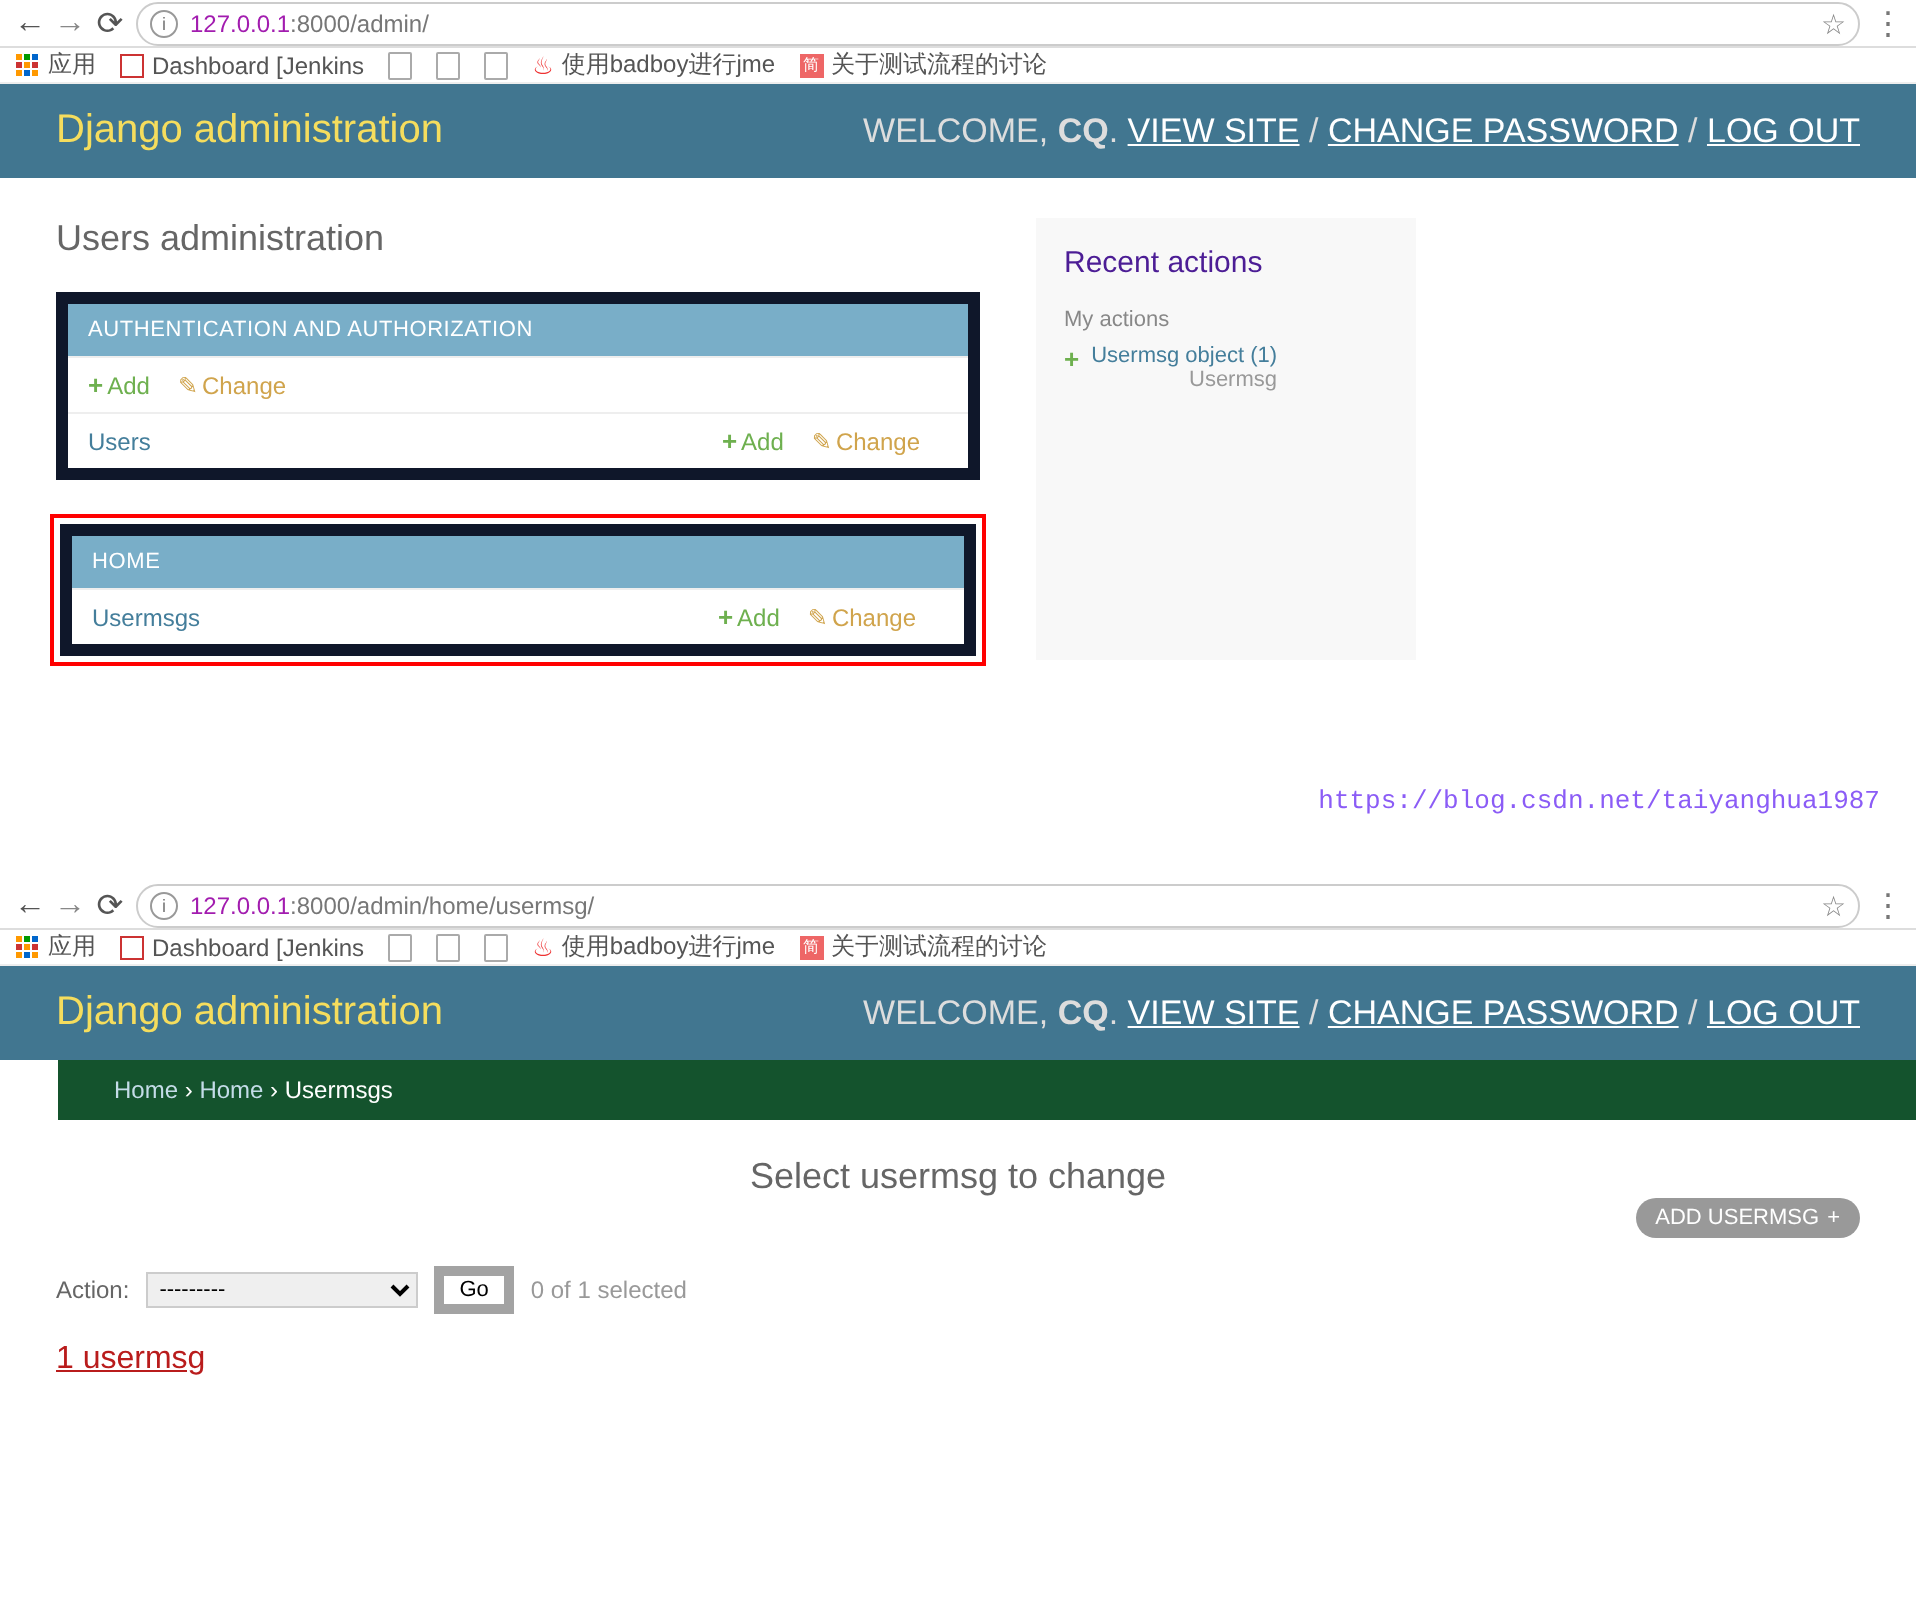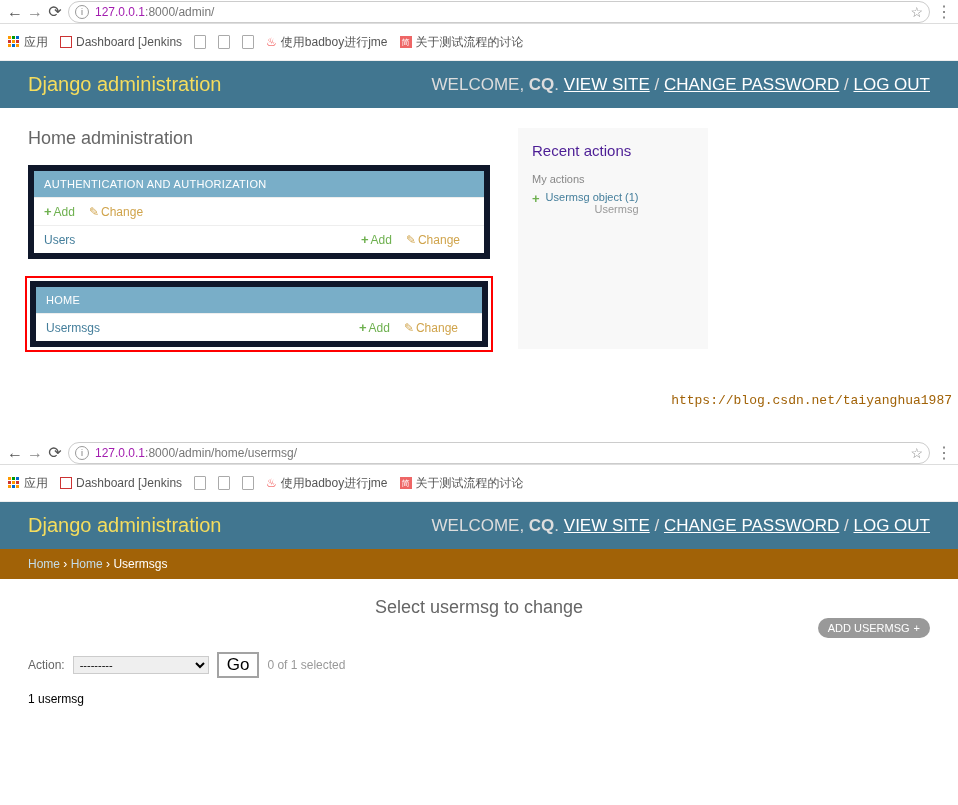--- a/index.html
+++ b/index.html
@@ -6,21 +6,21 @@
   body { margin: 0; font-family: Arial, "Microsoft YaHei", sans-serif; background: #fff; font-size: 12px; color: #333; }
   .window { width: 958px; }
   .browser-bar { display: flex; align-items: center; padding: 4px 8px; border-bottom: 1px solid #ddd; gap: 6px; height: 24px; }
   .nav-arrow { width: 14px; height: 14px; display: inline-flex; align-items: center; justify-content: center; color: #888; cursor: pointer; font-size: 16px; }
   .nav-arrow.enabled { color: #555; }
   .url-bar { flex: 1; border: 1px solid #ccc; border-radius: 12px; padding: 2px 6px; display: flex; align-items: center; gap: 6px; font-size: 12px; color: #777; }
   .url-info { display:inline-flex; align-items:center; justify-content:center; width:14px; height:14px; border:1px solid #999; border-radius:50%; font-size:9px; color:#777; }
   .url-host { color: #a21caf; }
   .star { margin-left:auto; color:#888; font-size:14px; }
   .menu-dots { width:14px; text-align:center; color:#777; font-size:16px; cursor:pointer; }
-  .bookmarks { display:flex; align-items:center; gap:12px; padding:4px 8px; border-bottom:1px solid #eee; font-size:12px; color:#555; height:37px; }
+  .bookmarks { display:flex; align-items:center; gap:12px; padding:4px 8px; border-bottom:1px solid #eee; font-size:12px; color:#555; height:18px; }
   .bm-item { display:flex; align-items:center; gap:4px; cursor:pointer; }
   .apps-ic { width:12px; height:12px; display:grid; grid-template-columns:repeat(3,3px); grid-template-rows:repeat(3,3px); gap:1px; }
   .apps-ic span { background:#f90; }
   .apps-ic span:nth-child(2){ background:#090;} .apps-ic span:nth-child(3){ background:#06c;} .apps-ic span:nth-child(4){ background:#c33;} .apps-ic span:nth-child(6){ background:#c33;} .apps-ic span:nth-child(8){ background:#06c;}
   .ic-box { width:12px; height:12px; display:inline-block; background:#c33; position:relative; }
   .ic-chart { background:#fff; border:1px solid #c33; }
   .ic-file { width:12px; height:14px; border:1px solid #aaa; border-radius:1px; background:#fff; }
   .ic-fire { color:#e33; font-size:12px; }
   .ic-doc { width:12px; height:12px; background:#e66; color:#fff; font-size:8px; display:inline-flex; align-items:center; justify-content:center; }
   .django-header { background:#417690; color:#f5dd5d; padding:12px 28px; display:flex; align-items:center; }
@@ -39,36 +39,36 @@
   .module-row .act { color:#6eb04f; text-decoration:none; display:inline-flex; align-items:center; gap:2px; margin-right:14px; font-size:12px; }
   .module-row .act.change { color:#d0a44c; }
   .plus { color:#6eb04f; font-weight:bold; font-size:13px; }
   .pencil { color:#d0a44c; font-size:12px; }
   .red-box { border:2px solid #f00; padding:3px; margin: -3px; }
   .sidebar-mod { width:190px; background:#f8f8f8; padding:10px 14px; }
   .sidebar-mod h3 { font-size:15px; font-weight:400; color:#4c1d95; margin:4px 0 10px 0; }
   .sidebar-mod h4 { font-size:11px; font-weight:400; color:#888; margin:14px 0 6px 0; }
   .sidebar-mod .item { font-size:11px; color:#447e9b; display:flex; gap:6px; align-items:flex-start;}
   .sidebar-mod .item .sub { display:block; color:#999; margin-left:0;text-align:right; }
-  .watermark { position:absolute; right:6px; font-family: Courier, monospace; color:#a16207; font-size:13px; }
+  .watermark { position:absolute; right:18px; font-family: Courier, monospace; color:#8b5cf6; font-size:13px; }
   .gap { height:26px; background:#fff; }
-  .breadcrumb { background:#a16207; color:#fff; font-size:12px; padding:8px 28px; }
+  .breadcrumb { background:#14532d; color:#fff; font-size:12px; padding:8px 28px;margin-left:29px; }
   .breadcrumb a { color:#c4dce8; text-decoration:none; }
   .title-bar { display:flex; align-items:center; padding:18px 28px 10px 28px;flex-direction:column; }
   .title-bar h2 { font-size:18px; font-weight:400; color:#666; margin:0; }
   .addbtn { margin-left:auto; background:#999; color:#fff; border-radius:12px; padding:4px 10px; font-size:11px; display:inline-flex; align-items:center; gap:4px; cursor:pointer; }
   .action-row { padding:4px 28px; display:flex; align-items:center; gap:8px; font-size:12px; color:#666; }
   .action-row select { border:1px solid #ccc; padding:1px 2px; width:136px; font-size:11px; }
-  .action-row button { background:#fff; border:2px solid #a3a3a3; padding:1px 8px; font-size:17px; cursor:pointer; }
+  .action-row button { background:#fff; border:5px solid #a3a3a3; padding:1px 8px; font-size:11px; cursor:pointer; }
   .table-wrap { margin:4px 28px 0 28px; }
   .tbl { width:100%; border-collapse:collapse; }
   .tbl thead th { background:#eee; font-size:11px; color:#666; text-align:left; padding:6px 8px; font-weight:400; border:1px solid #eee; }
   .tbl td { padding:6px 8px; font-size:12px; border-bottom:1px solid #eee; }
   .tbl td a { color:#447e9b; text-decoration:none; }
-  .count { padding:10px 28px; color:#000000; font-size:12px; }
+  .count { padding:10px 28px; color:#b91c1c; font-size:16px;text-decoration:underline; }
   .panel { position:relative; }
 </style>
 </head>
 <body>
 
 <div class="window">
 
   <div class="panel" style="height:415px; border-bottom:1px solid #fff; overflow:hidden;">
     <div class="browser-bar">
       <span class="nav-arrow enabled">←</span>
@@ -122,21 +122,21 @@
       <h1>Django administration</h1>
       <div class="user-tools">
         <span>WELCOME, </span><strong>CQ</strong>.
         <a class="u">VIEW SITE</a> /
         <a class="u">CHANGE PASSWORD</a> /
         <a class="u">LOG OUT</a>
       </div>
     </div>
     <div class="content">
       <div class="left">
-        <h2>Home administration</h2>
+        <h2>Users administration</h2>
         <div class="module">
           <div class="module-head auth">AUTHENTICATION AND AUTHORIZATION</div>
           <div class="module-row">
             <a class="act">
                 <span class="plus">+</span>
                 <span>Add</span>
               </a>
             <a class="act change">
                 <span class="pencil">✎</span>
                 <span>Change</span>

